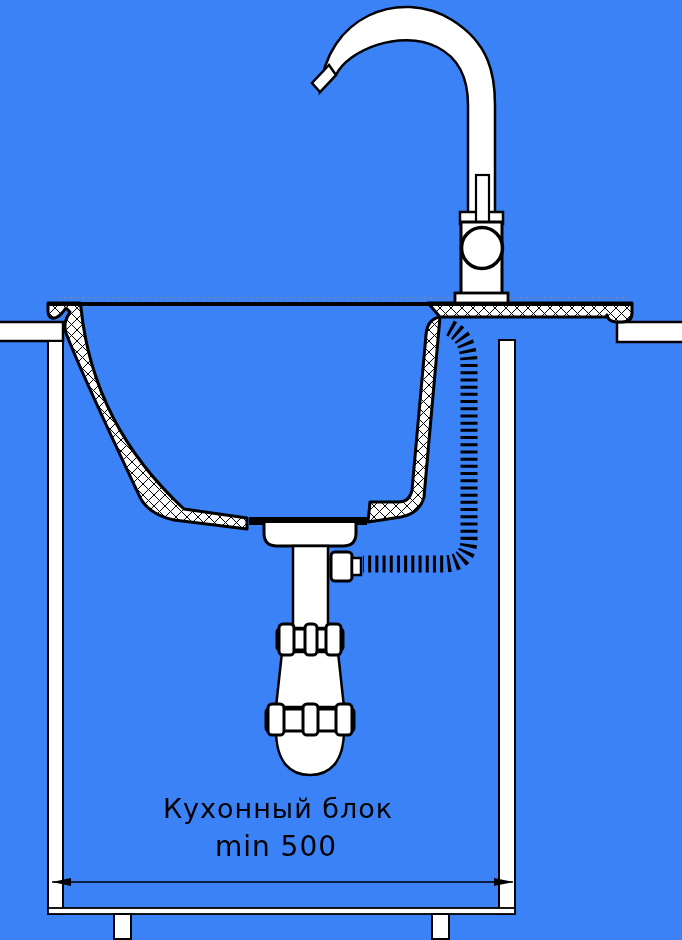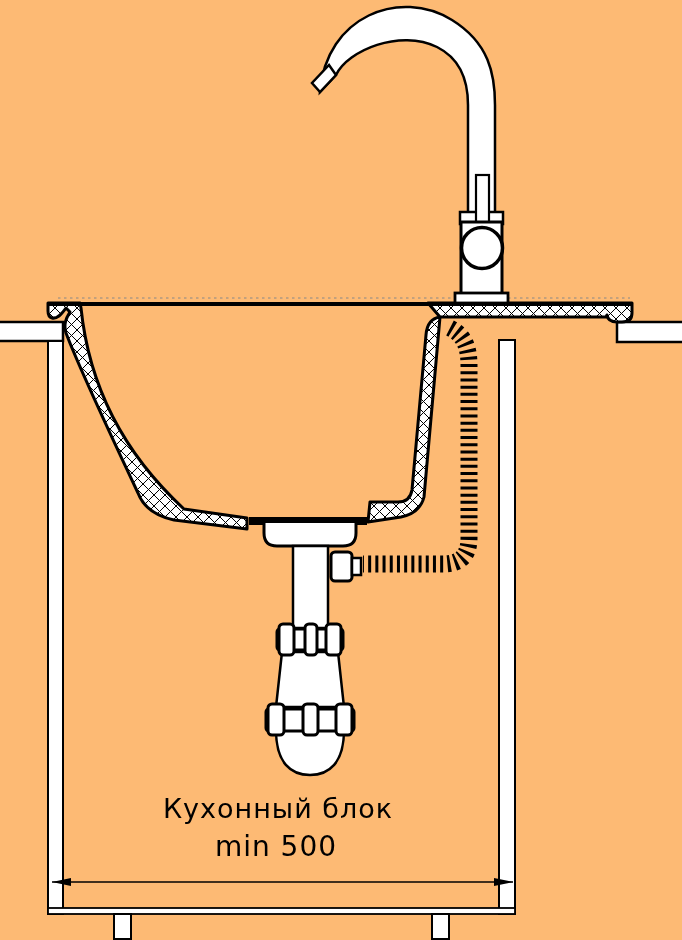--- a/index.html
+++ b/index.html
@@ -1,16 +1,16 @@
 <!DOCTYPE html>
 <html><head>
 <meta charset="utf-8">
 <style>
   html,body{margin:0;padding:0;background:#ffffff;}
-  .stage{width:682px;height:940px;position:relative;background:#fdba74;overflow:hidden;}
+  .stage{width:682px;height:940px;position:relative;background:#3b82f6;overflow:hidden;}
   svg{display:block;}
   .cad-text{font-family:"DejaVu Sans","Liberation Sans",sans-serif;fill:#000;letter-spacing:1px;}
 </style>
 </head>
 <body>
 
 <div class="stage">
 <svg width="682" height="940" viewBox="0 0 682 940" xmlns="http://www.w3.org/2000/svg">
   <defs>
     <pattern id="xh" width="11" height="11" patternUnits="userSpaceOnUse">

